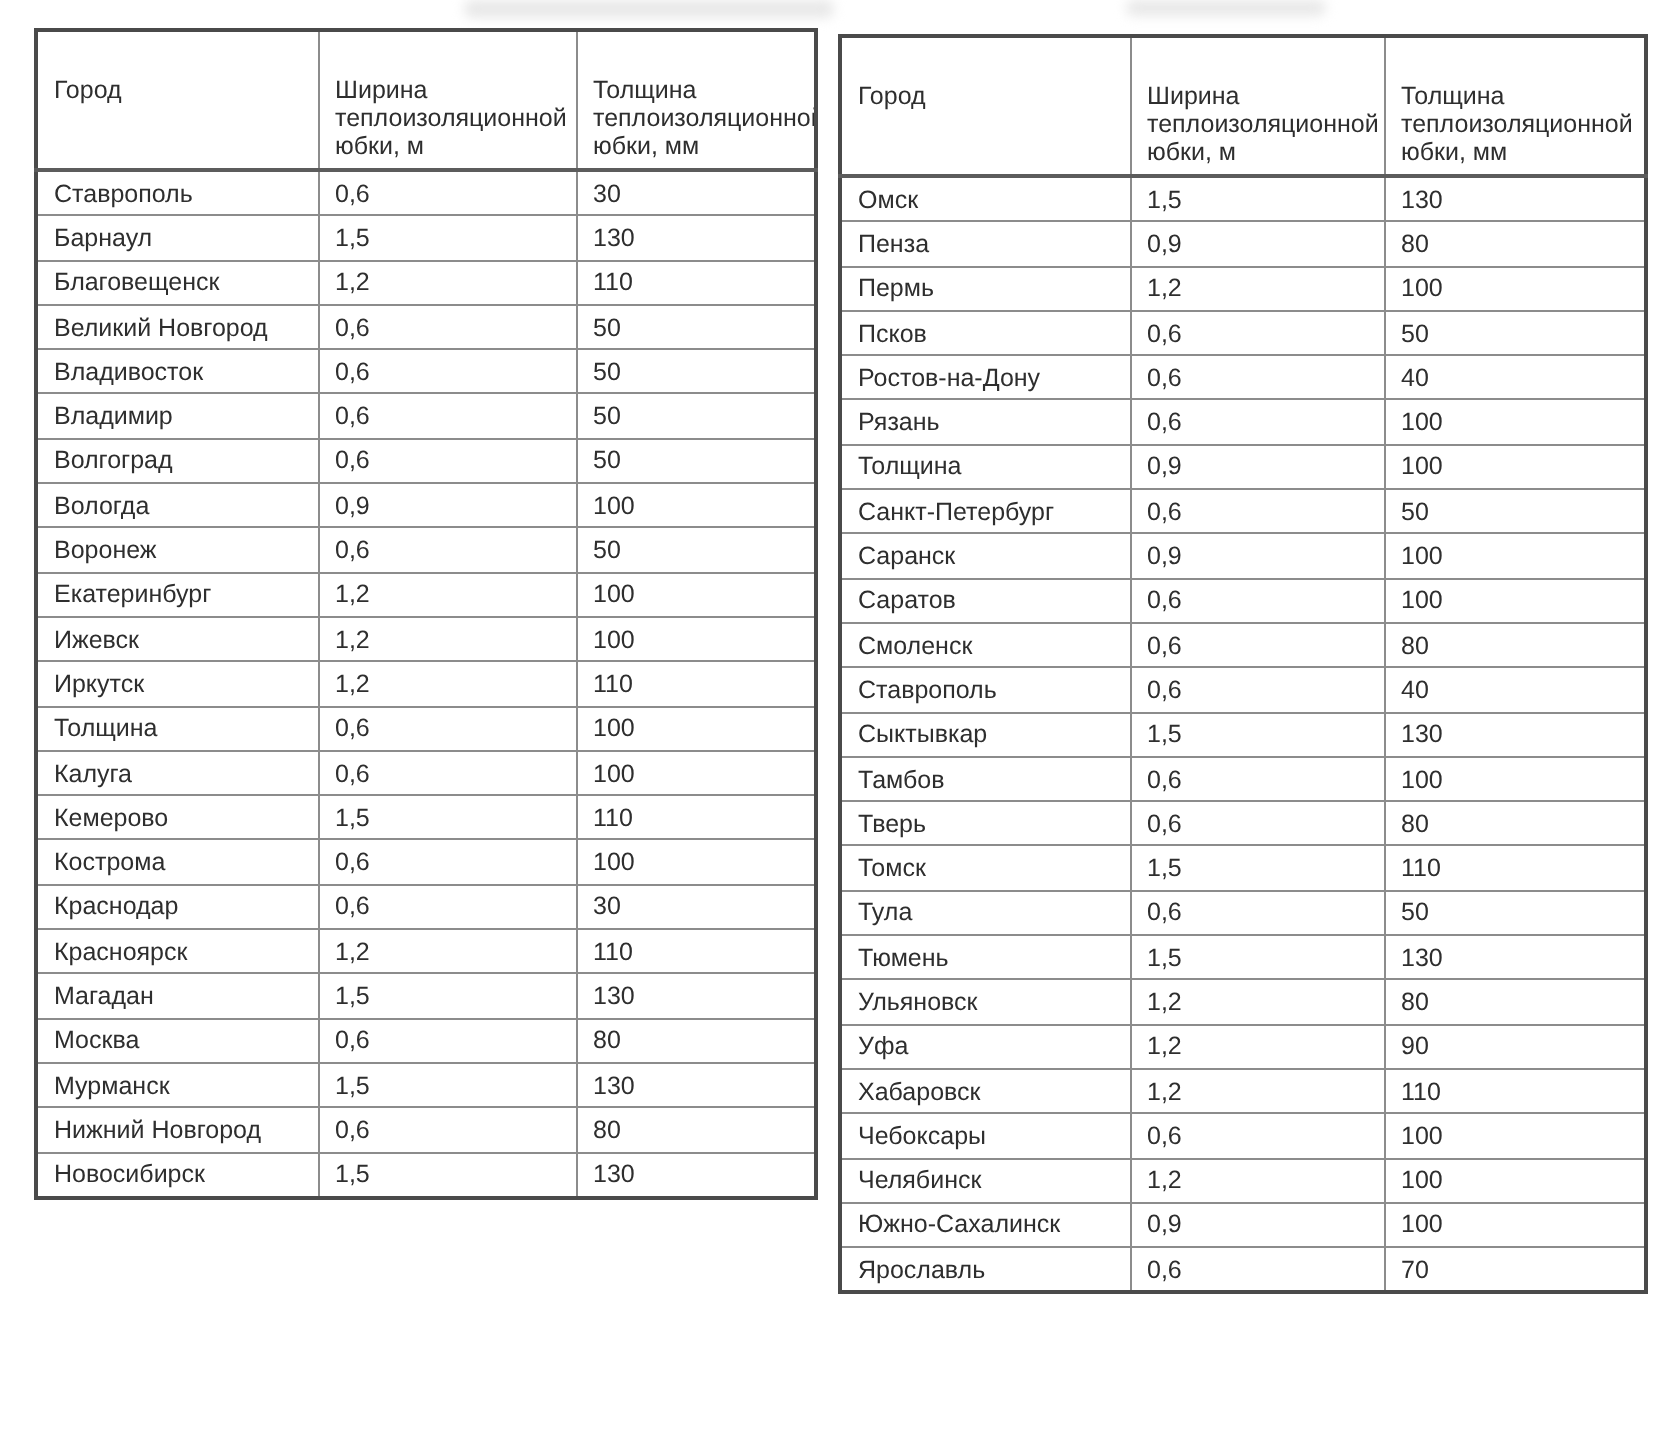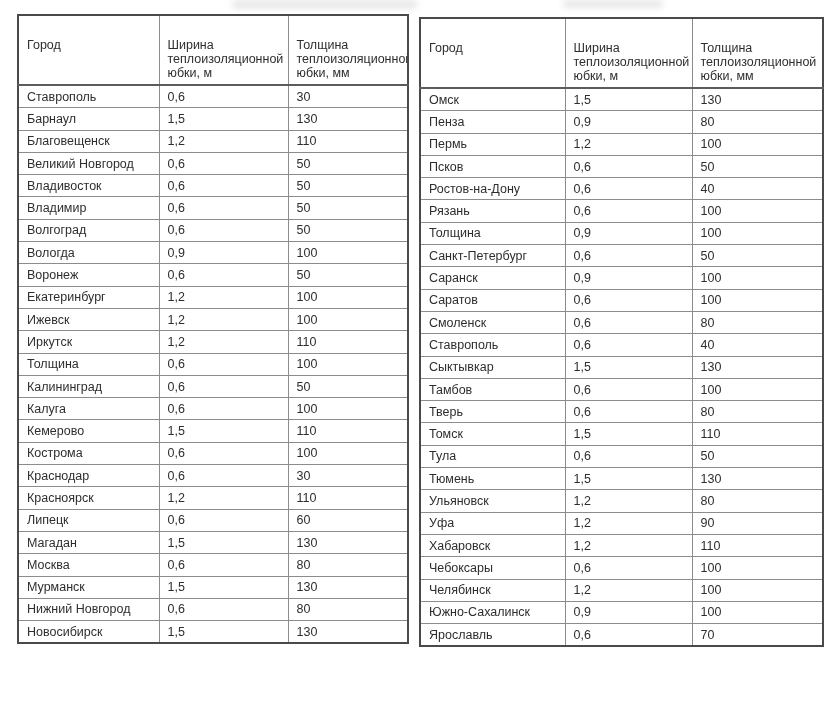--- a/index.html
+++ b/index.html
@@ -142,25 +142,20 @@
           <td>Иркутск</td>
           <td>1,2</td>
           <td>110</td>
         </tr>
         <tr>
           <td>Толщина</td>
           <td>0,6</td>
           <td>100</td>
         </tr>
         <tr>
-          <td>Калининград</td>
-          <td>0,6</td>
-          <td>50</td>
-        </tr>
-        <tr>
           <td>Калуга</td>
           <td>0,6</td>
           <td>100</td>
         </tr>
         <tr>
           <td>Кемерово</td>
           <td>1,5</td>
           <td>110</td>
         </tr>
         <tr>
@@ -170,25 +165,20 @@
         </tr>
         <tr>
           <td>Краснодар</td>
           <td>0,6</td>
           <td>30</td>
         </tr>
         <tr>
           <td>Красноярск</td>
           <td>1,2</td>
           <td>110</td>
-        </tr>
-        <tr>
-          <td>Липецк</td>
-          <td>0,6</td>
-          <td>60</td>
         </tr>
         <tr>
           <td>Магадан</td>
           <td>1,5</td>
           <td>130</td>
         </tr>
         <tr>
           <td>Москва</td>
           <td>0,6</td>
           <td>80</td>

